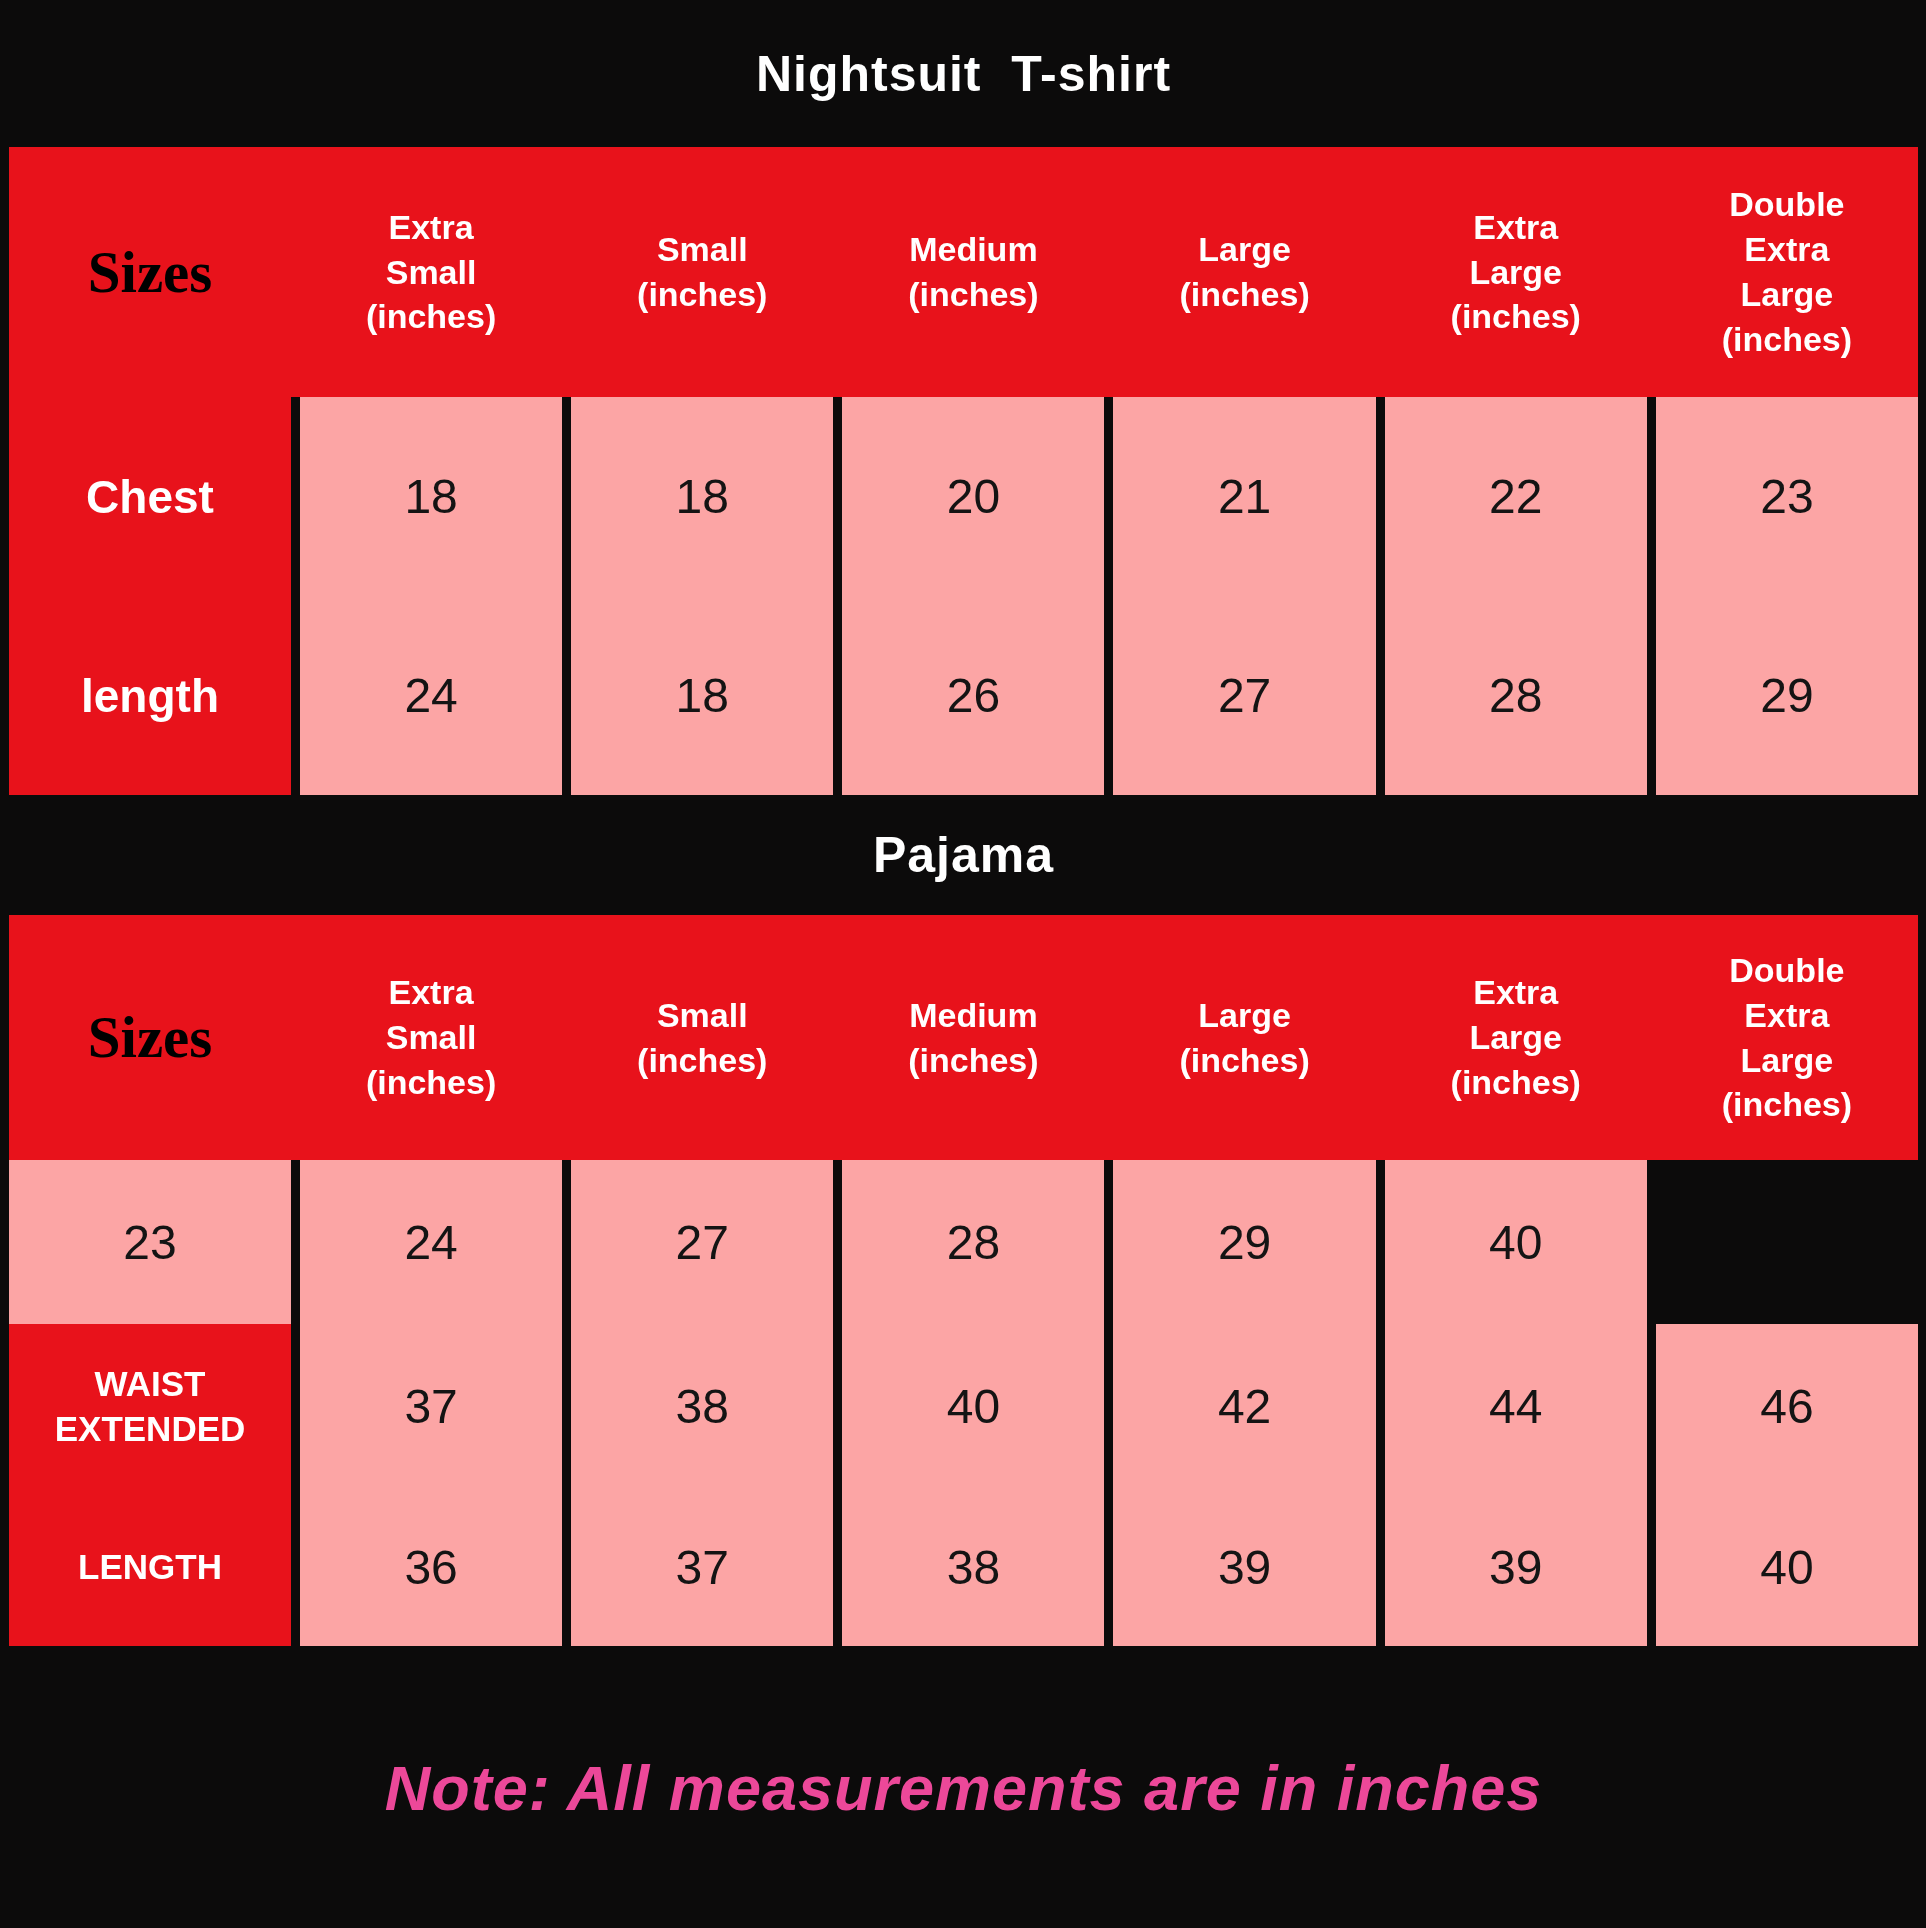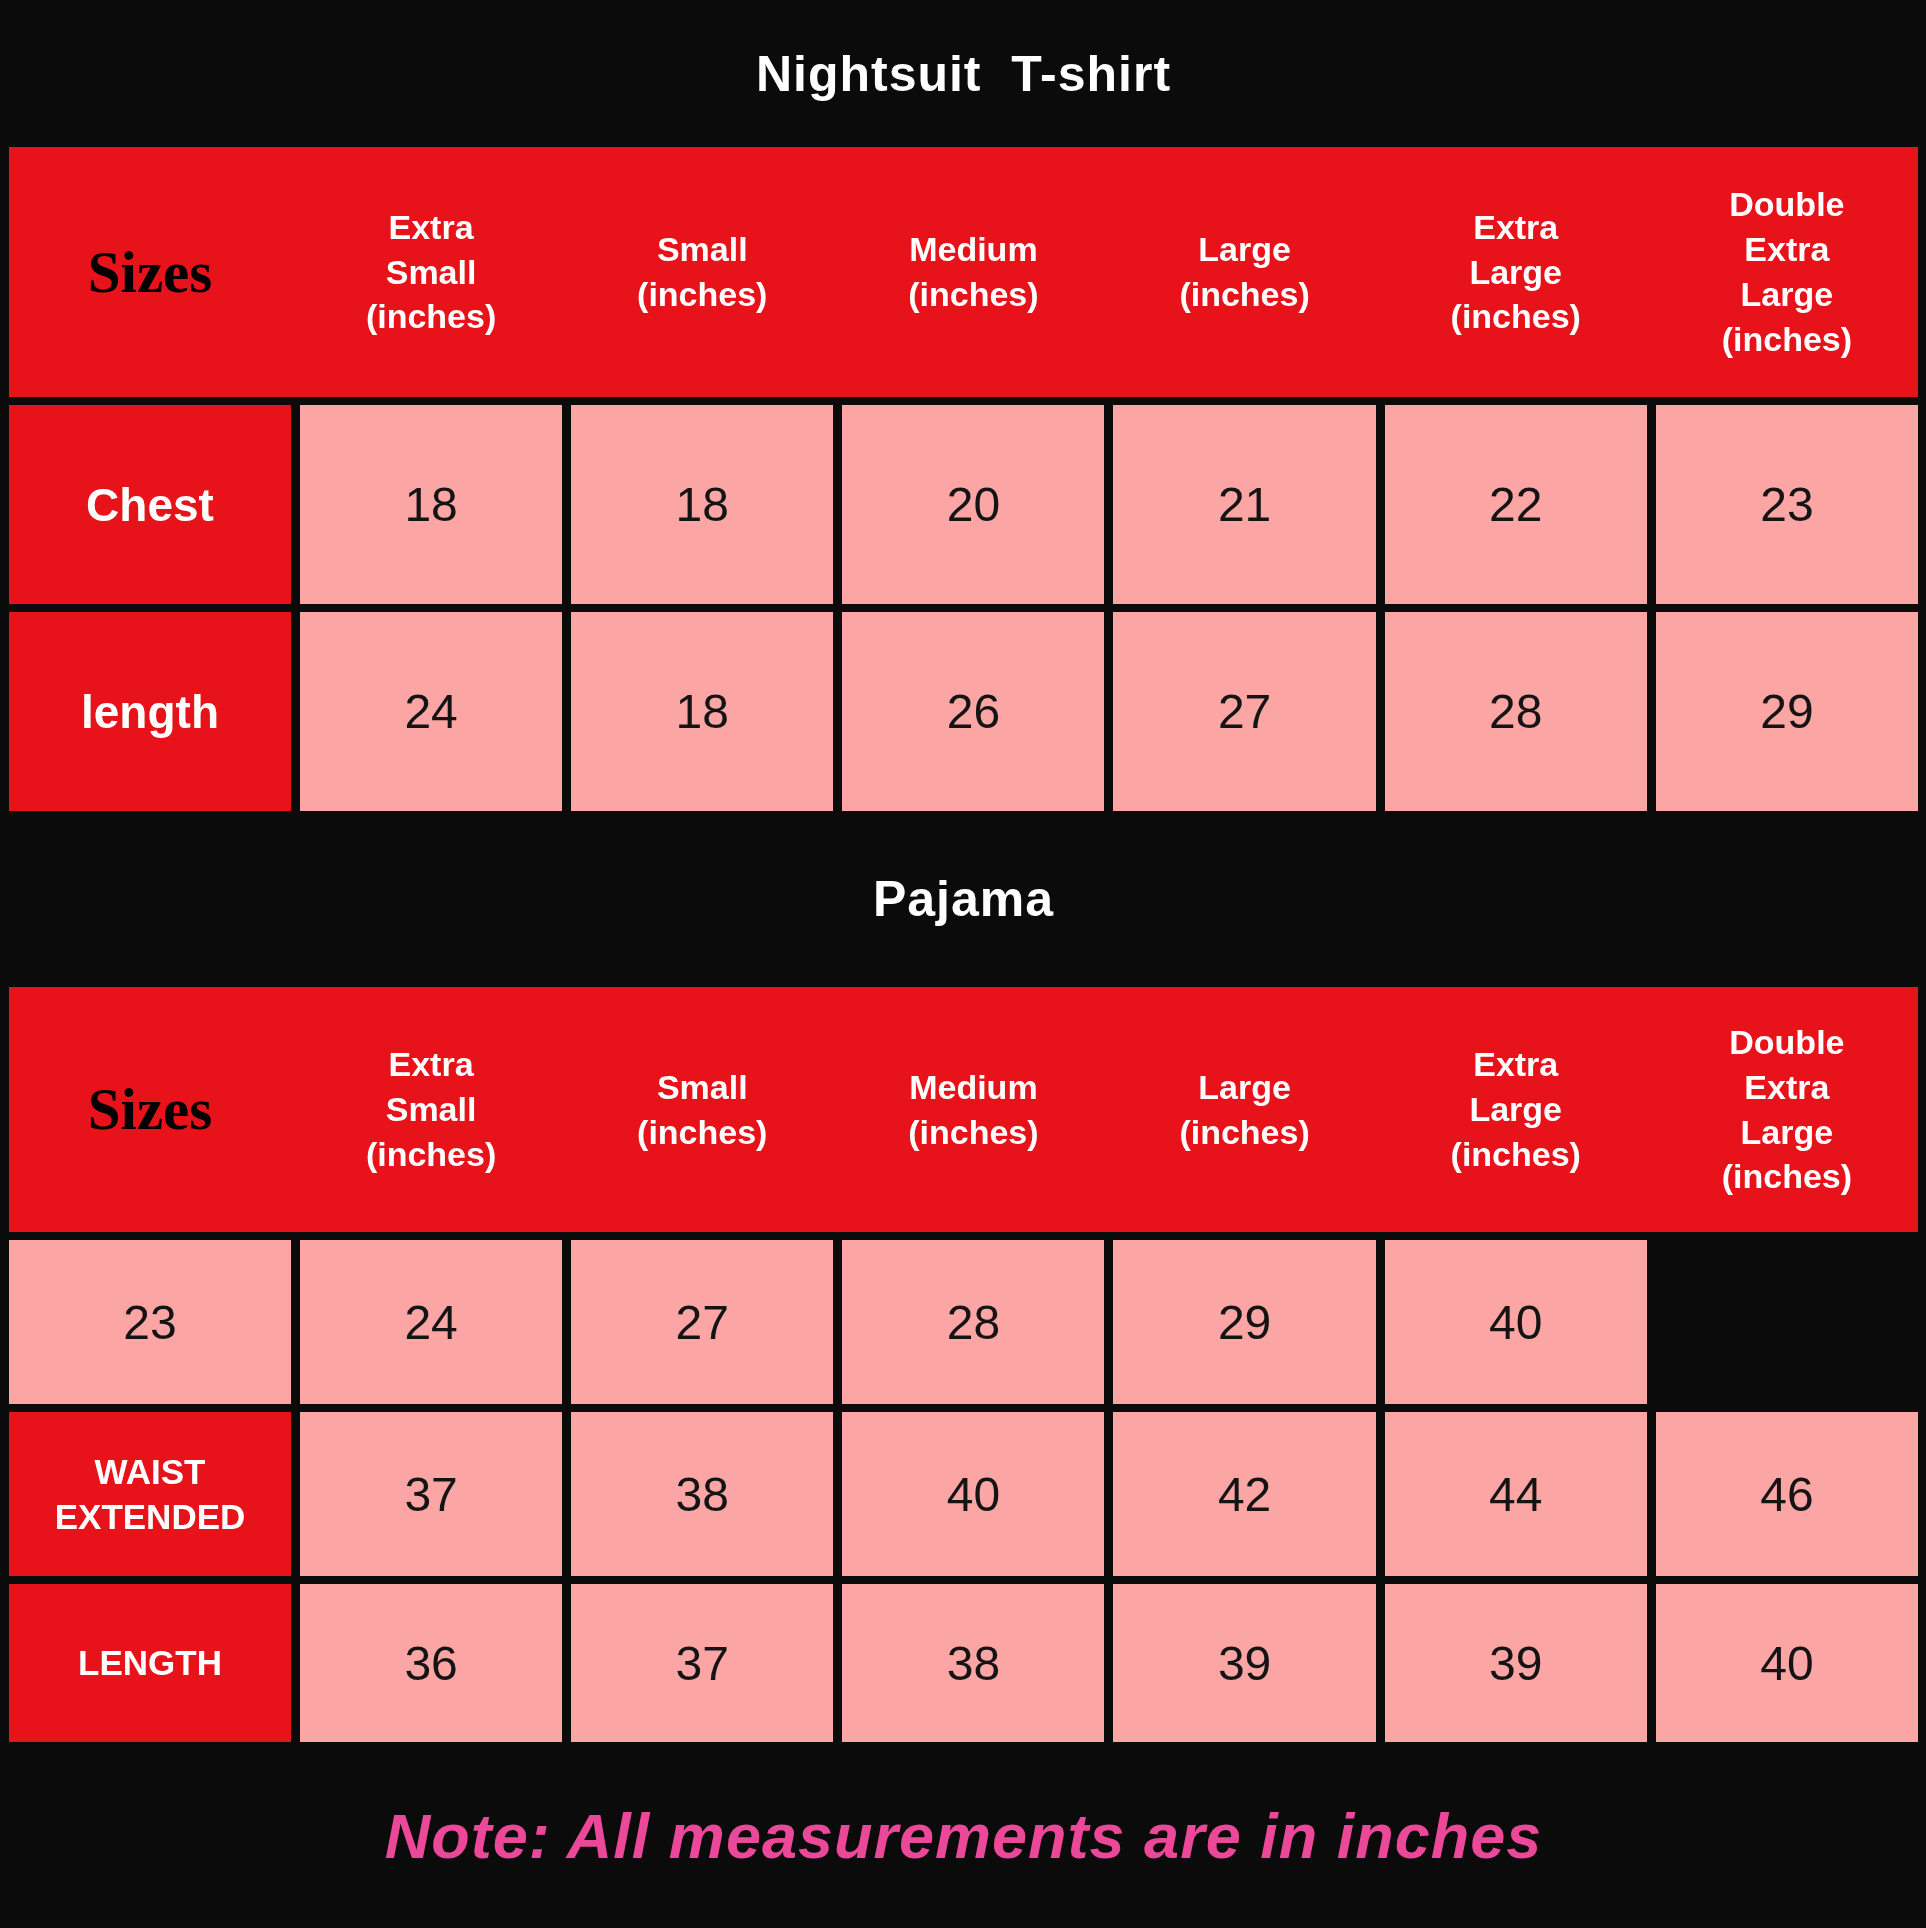--- a/index.html
+++ b/index.html
@@ -22,21 +22,21 @@
     flex: 0 0 auto;
   }
   .band-title {
     color: #ffffff;
     font-weight: 800;
     font-size: 50px;
     letter-spacing: 1px;
     white-space: pre; 
   }
   .title-band  { height: 147px; }
-  .pajama-band { height: 176px; }
+  .pajama-band { height: 120px; }
 
   
   .size-table { margin: 0 9px; flex: 0 0 auto; }
 
   .grid-row {
     display: grid;
     grid-template-columns: 282px repeat(6, 1fr);
     column-gap: 9px;
   }
 
@@ -56,21 +56,21 @@
     font-family: Liberation Serif, serif;
   }
   .col-head {
     color: #ffffff;
     font-size: 34px;
     font-weight: 600;
     line-height: 1.32;
     white-space: pre-line; 
   }
 
-  .data-row { margin-top: 8px; }
+  .data-row { }
   .t1 .cell-h { height: 199px; }
   .t2 .cell-h { height: 164px; }
   .t2.last .cell-h { height: 158px; }
 
   .row-label {
     background: #e8121b;
     color: #ffffff;
     display: flex;
     align-items: center;
     justify-content: center;

